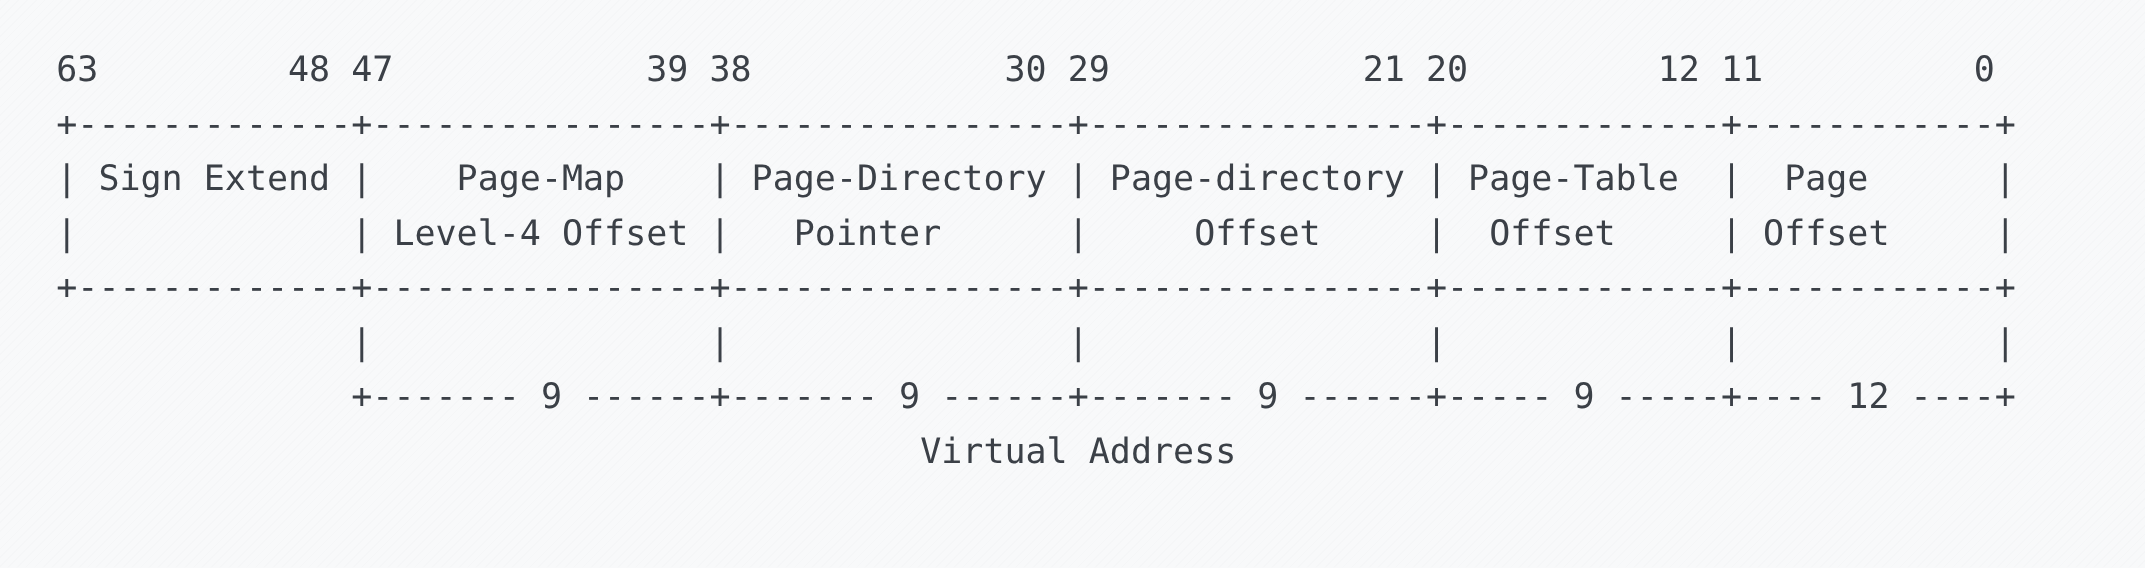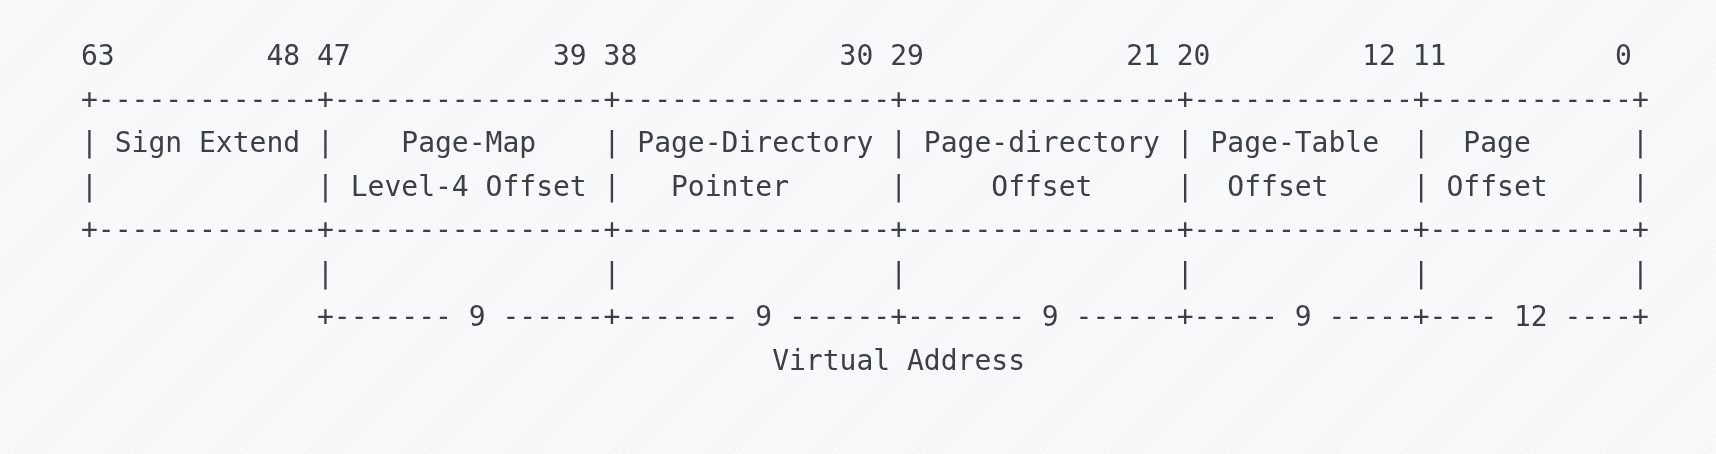--- a/index.html
+++ b/index.html
@@ -26,21 +26,20 @@
     margin: 0;
     font-family: "DejaVu Sans Mono", "Liberation Mono", monospace;
     font-size: 28px;
     line-height: 43.5px;
     color: #3b4047;
     white-space: pre;
   }
   pre.ascii .line {
     display: block;
     white-space: pre;
-    margin-left: 36px;
   }
 </style>
 </head>
 <body>
 
 <div class="diagram-wrap">
   <pre class="ascii"><span class="line">63         48 47            39 38            30 29            21 20         12 11          0</span><span class="line">+-------------+----------------+----------------+----------------+-------------+------------+</span><span class="line">| Sign Extend |    Page-Map    | Page-Directory | Page-directory | Page-Table  |  Page      |</span><span class="line">|             | Level-4 Offset |   Pointer      |     Offset     |  Offset     | Offset     |</span><span class="line">+-------------+----------------+----------------+----------------+-------------+------------+</span><span class="line">              |                |                |                |             |            |</span><span class="line">              +------- 9 ------+------- 9 ------+------- 9 ------+----- 9 -----+---- 12 ----+</span><span class="line">                                         Virtual Address</span></pre>
 </div>
 
 </body></html>

